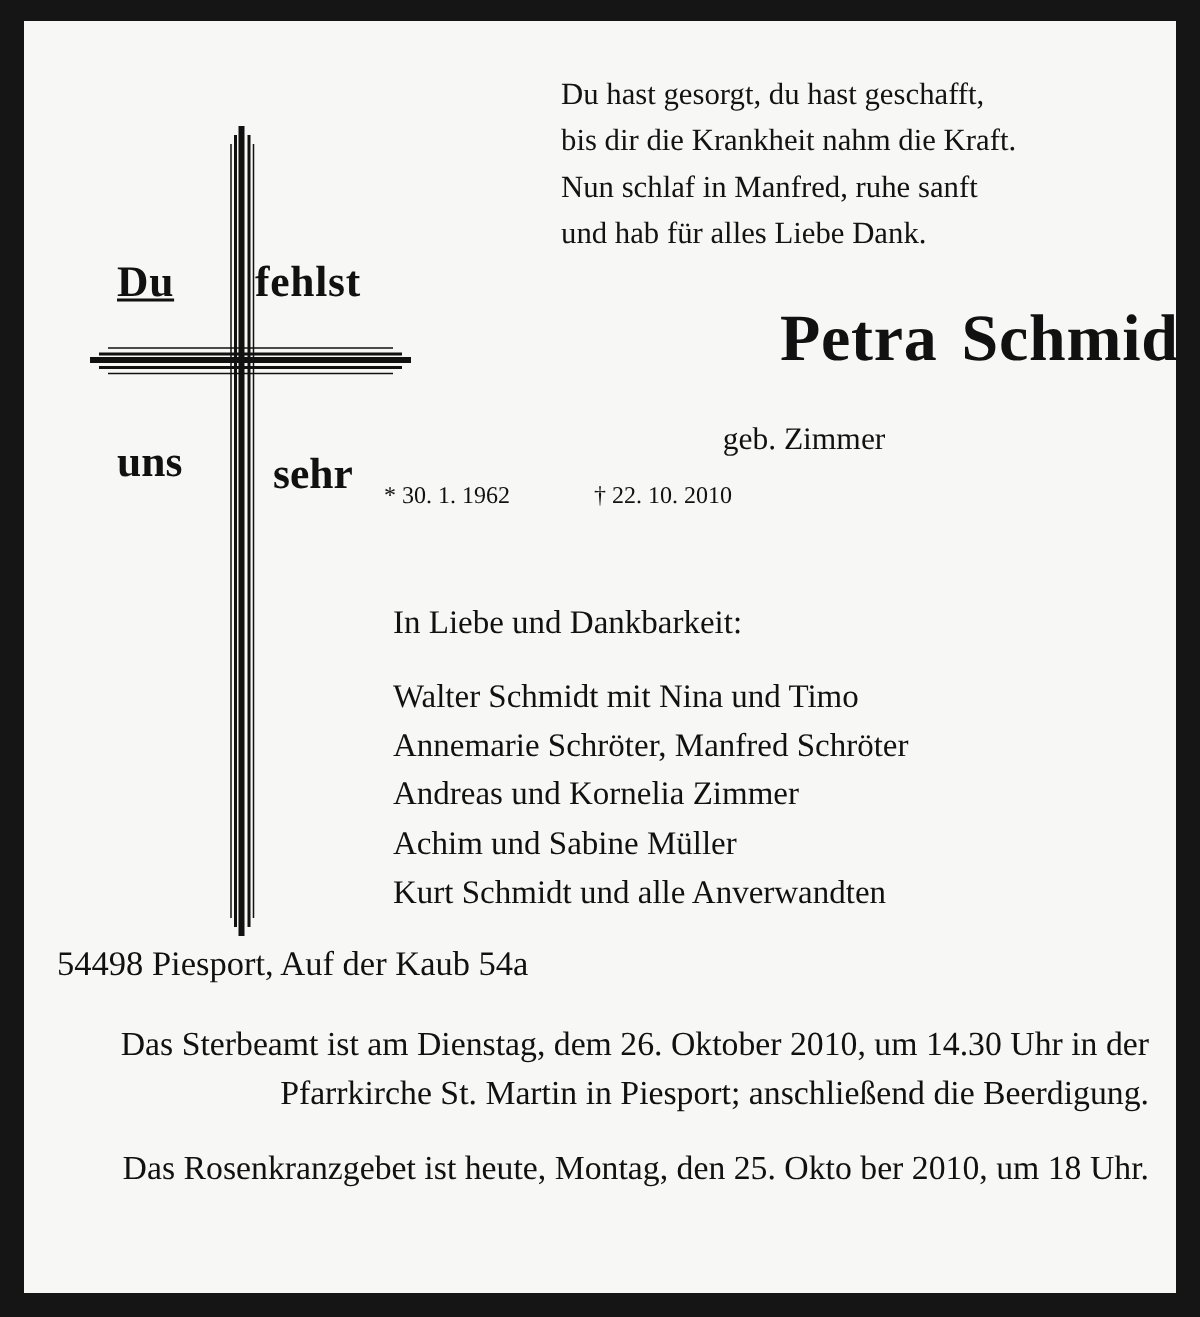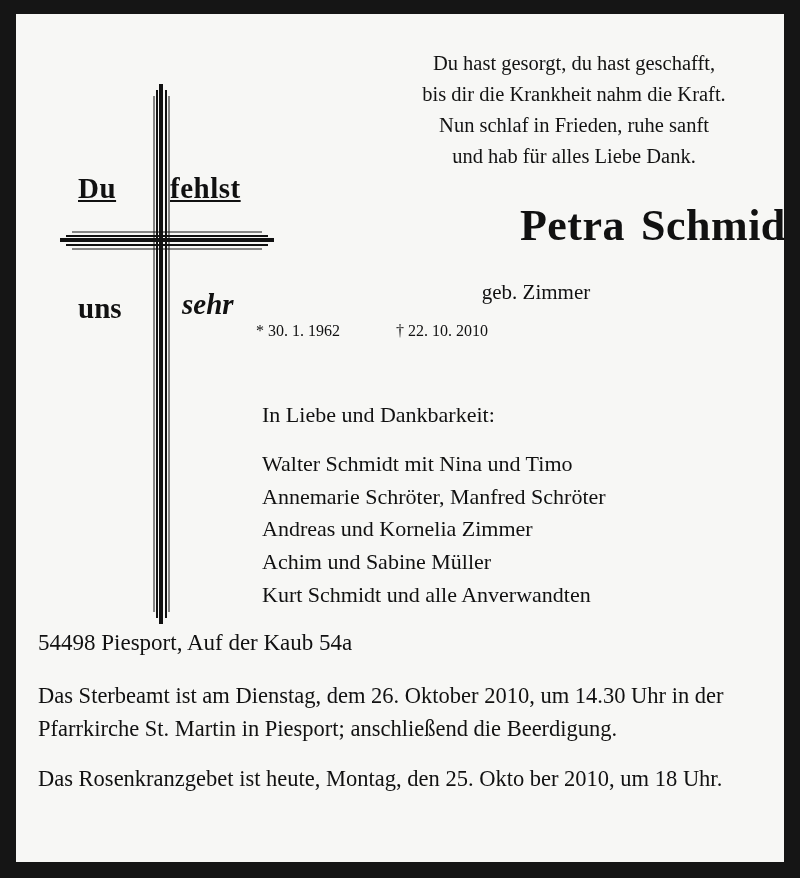--- a/index.html
+++ b/index.html
@@ -46,45 +46,45 @@
     position: absolute;
     left: 26px;
     top: 138px;
     width: 236px;
     font-weight: bold;
     font-size: 29px;
     letter-spacing: 0.5px;
     color: #111;
   }
   .du-fehlst .w1 { position: absolute; left: 16px; top: 0; text-decoration: underline; }
-  .du-fehlst .w2 { position: absolute; left: 108px; top: 0; text-decoration: underline; }
+  .du-fehlst .w2 { position: absolute; left: 108px; top: 0; }
 
   .uns-sehr {
     position: absolute;
     left: 26px;
     top: 254px;
     width: 236px;
     font-weight: bold;
     font-size: 29px;
     color: #111;
   }
   .uns-sehr .w1 { position: absolute; left: 16px; top: 4px; }
-  .uns-sehr .w2 { position: absolute; left: 120px; top: 0; font-style: italic; }
+  .uns-sehr .w2 { position: absolute; left: 120px; top: 12px; }
 
   .verse {
     position: absolute;
     left: 358px;
     top: 34px;
     width: 400px;
     font-size: 20.5px;
     line-height: 1.52;
     text-align: left;
     color: #131313;
   }
-  .verse div { white-space: nowrap; text-align: center; }
+  .verse div { white-space: nowrap; }
 
   
   .name {
     position: absolute;
     left: 255px;
     top: 186px;
     width: 530px;
     text-align: right;
     font-weight: bold;
     font-size: 44px;
@@ -130,21 +130,21 @@
   }
   .address-line {
     font-size: 23px;
     margin-bottom: 18px;
   }
   .address-line .zip {
     font-weight: normal;
   }
   .para {
     margin-bottom: 16px;
-    text-align: left;
+    text-align: right;
   }
   .para.last { margin-bottom: 0; }
 </style>
 </head>
 <body>
 
 <div class="page">
   <div class="card">
 
     <div class="cross-wrap">
@@ -169,21 +169,21 @@
       </div>
       <div class="uns-sehr">
         <span class="w1">uns</span>
         <span class="w2">sehr</span>
       </div>
     </div>
 
     <div class="verse">
       <div>Du hast gesorgt,  du hast geschafft,</div>
       <div>bis dir die Krankheit   nahm  die Kraft.</div>
-      <div>Nun  schlaf  in Frieden,  ruhe  sanft</div>
+      <div>Nun  schlaf  in Manfred,  ruhe  sanft</div>
       <div>und  hab  für  alles  Liebe  Dank.</div>
     </div>
 
     <div class="name">
       <span>Petra</span><span class="sp"></span><span>Schmidt</span>
     </div>
     <div class="born">geb.  Zimmer</div>
     <div class="dates">
       <span>* 30.  1.  1962</span><span class="gap"></span><span>† 22.  10.  2010</span>
     </div>

